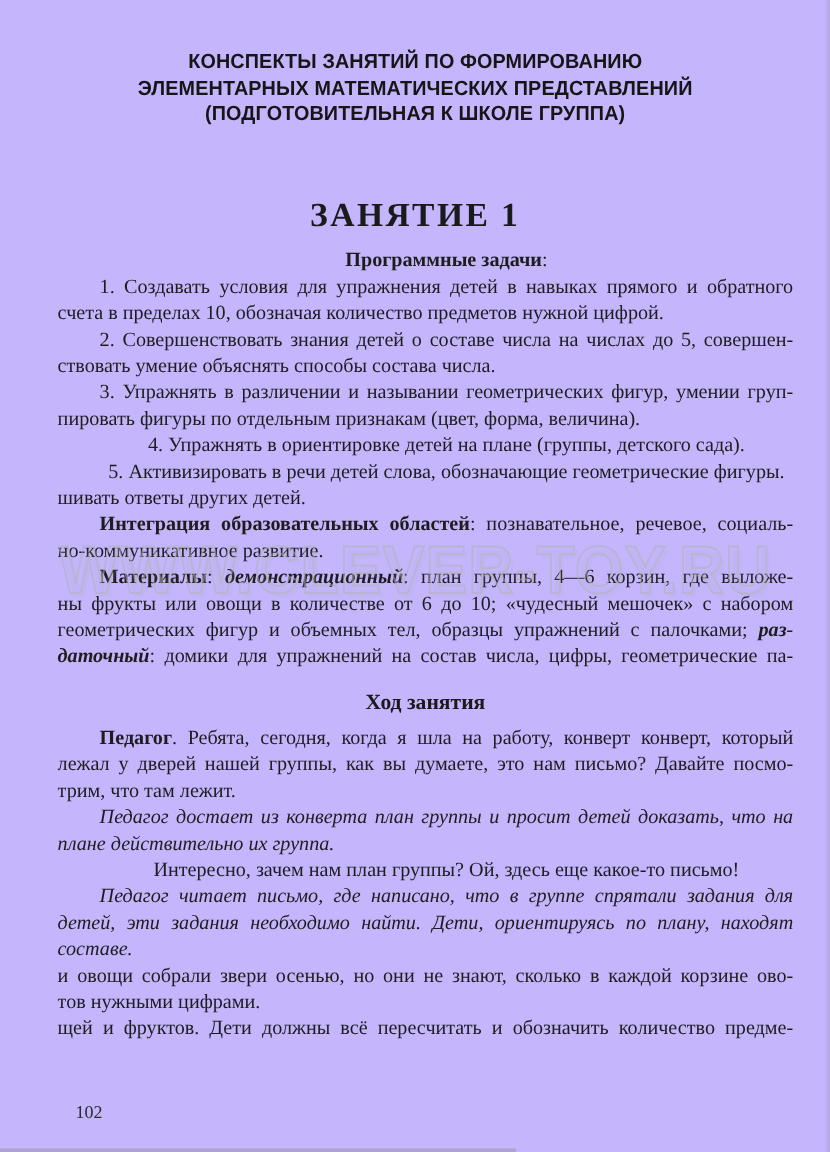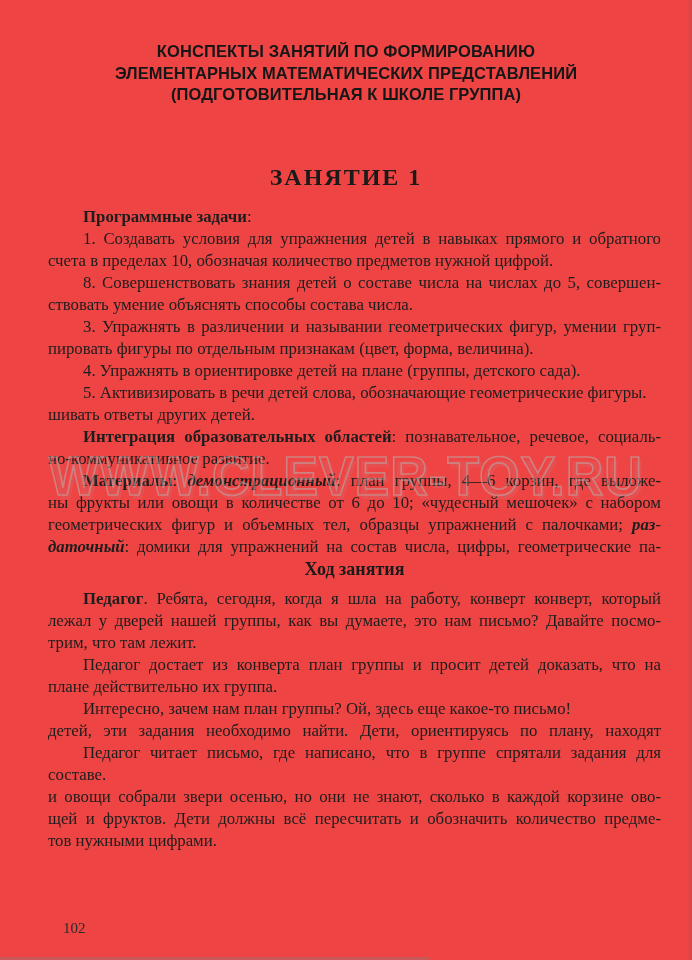--- a/index.html
+++ b/index.html
@@ -5,21 +5,21 @@
   html,body{margin:0;padding:0;}
   body{
     background:#e9e9e9;
     font-family:"Liberation Serif", serif;
   }
   #page{
     position:relative;
     width:692px;
     height:960px;
     margin:0 auto;
-    background:#ef4444;
+    background:#c4b5fd;
     overflow:hidden;
     color:#1d1d1d;
   }
   
   #book-title{
     position:absolute;
     top:41px; left:0; width:692px;
     text-align:center;
     font-family:"Liberation Sans", sans-serif;
     font-weight:bold;
@@ -29,46 +29,46 @@
     letter-spacing:0.1px;
     transform:scaleX(0.97);
   }
   
   #lesson-heading{
     position:absolute;
     top:164px; left:0; width:692px;
     text-align:center;
     font-family:"Liberation Serif", serif;
     font-weight:bold;
-    font-size:24px;
+    font-size:28px;
     letter-spacing:2px;
     color:#1a1a1a;
   }
   
   #document-body{
     position:absolute;
     top:206px; left:48px;
     width:613px;
   }
   .para{margin:0;padding:0;}
   .line{
     height:22px;
     line-height:22px;
     font-size:16.8px;
     white-space:normal;
     overflow:hidden;
   }
-  .line.indent{text-indent:35px;}
+  .line.indent{text-indent:35px;text-align:center;}
   .line.justify{text-align:justify;text-align-last:justify;}
   .s-n{font-weight:normal;font-style:normal;}
   .s-b{font-weight:bold;}
-  .s-i{}
+  .s-i{font-style:italic;}
   .s-bi{font-weight:bold;font-style:italic;}
   .section-heading{
-    margin:0 0 8px 0;
+    margin:16px 0 8px 0;
     height:22px;
     line-height:22px;
     text-align:center;
     font-weight:bold;
     font-size:18px;
     color:#1a1a1a;
   }
   
   #watermark{
     position:absolute;
@@ -122,21 +122,21 @@
 
   <div id="document-body">
       <div class="para">
         <div class="line indent"><span class="s-b">Программные задачи</span><span class="s-n">:</span></div>
       </div>
       <div class="para">
         <div class="line indent justify"><span class="s-n">1. Создавать условия для упражнения детей в навыках прямого и обратного</span></div>
         <div class="line"><span class="s-n">счета в пределах 10, обозначая количество предметов нужной цифрой.</span></div>
       </div>
       <div class="para">
-        <div class="line indent justify"><span class="s-n">8. Совершенствовать знания детей о составе числа на числах до 5, совершен-</span></div>
+        <div class="line indent justify"><span class="s-n">2. Совершенствовать знания детей о составе числа на числах до 5, совершен-</span></div>
         <div class="line"><span class="s-n">ствовать умение объяснять способы состава числа.</span></div>
       </div>
       <div class="para">
         <div class="line indent justify"><span class="s-n">3. Упражнять в различении и назывании геометрических фигур, умении груп-</span></div>
         <div class="line"><span class="s-n">пировать фигуры по отдельным признакам (цвет, форма, величина).</span></div>
       </div>
       <div class="para">
         <div class="line indent"><span class="s-n">4. Упражнять в ориентировке детей на плане (группы, детского сада).</span></div>
       </div>
       <div class="para">
@@ -162,28 +162,28 @@
         <div class="line"><span class="s-n">трим, что там лежит.</span></div>
       </div>
       <div class="para">
         <div class="line indent justify"><span class="s-i">Педагог достает из конверта план группы и просит детей доказать, что на</span></div>
         <div class="line"><span class="s-i">плане действительно их группа.</span></div>
       </div>
       <div class="para">
         <div class="line indent"><span class="s-n">Интересно, зачем нам план группы? Ой, здесь еще какое-то письмо!</span></div>
       </div>
       <div class="para">
+        <div class="line indent justify"><span class="s-i">Педагог читает письмо, где написано, что в группе спрятали задания для</span></div>
         <div class="line justify"><span class="s-i">детей, эти задания необходимо найти. Дети, ориентируясь по плану, находят</span></div>
-        <div class="line indent justify"><span class="s-i">Педагог читает письмо, где написано, что в группе спрятали задания для</span></div>
         <div class="line"><span class="s-i">составе.</span></div>
       </div>
       <div class="para">
         <div class="line justify"><span class="s-n">и овощи собрали звери осенью, но они не знают, сколько в каждой корзине ово-</span></div>
+        <div class="line"><span class="s-n">тов нужными цифрами.</span></div>
         <div class="line justify"><span class="s-n">щей и фруктов. Дети должны всё пересчитать и обозначить количество предме-</span></div>
-        <div class="line"><span class="s-n">тов нужными цифрами.</span></div>
       </div>
     </div>
 
   <div id="watermark">WWW.CLEVER-TOY.RU</div>
 
   <div id="page-number">102</div>
 
   <div id="edge-shadow-right"></div>
   <div id="edge-shadow-bottom"></div>
 

